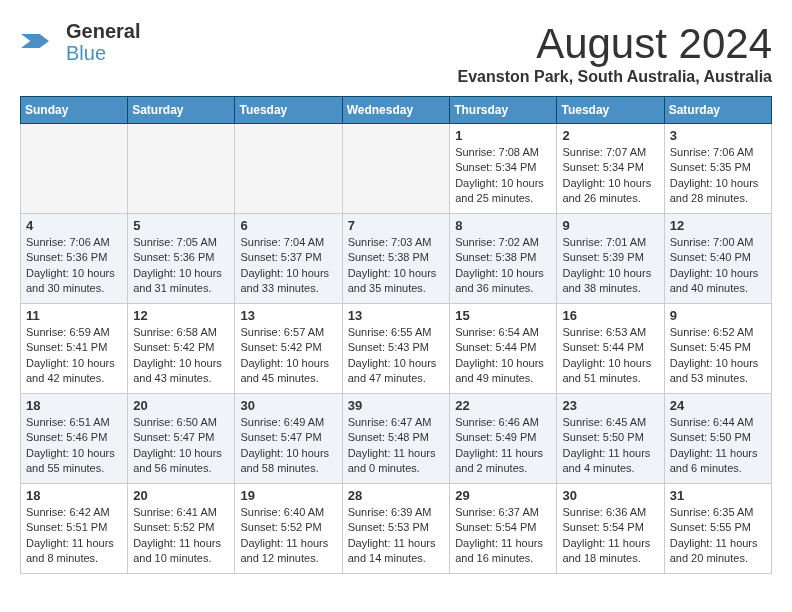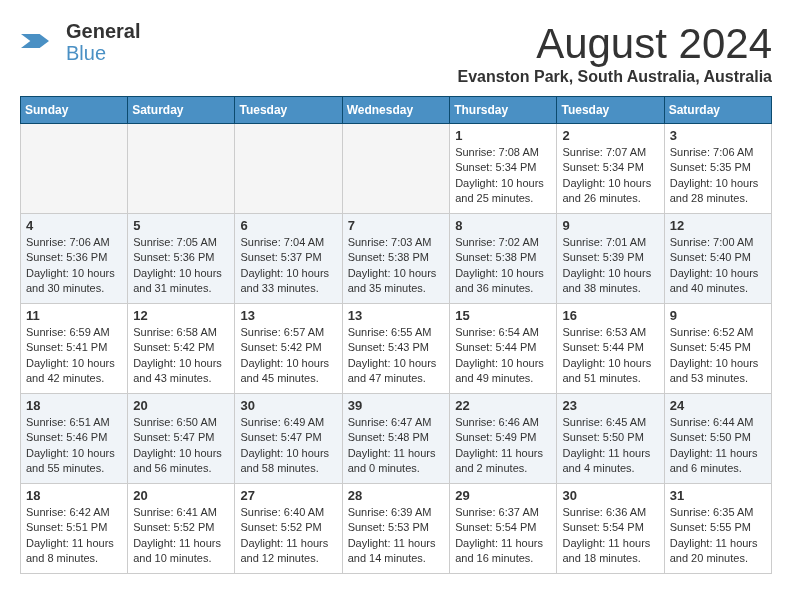--- a/index.html
+++ b/index.html
@@ -232,21 +232,21 @@
       <tr class="row-odd">
         <td>
           <span class="day-number">18</span>
           <div class="day-info">Sunrise: 6:42 AM<br>Sunset: 5:51 PM<br>Daylight: 11 hours<br>and 8 minutes.</div>
         </td>
         <td>
           <span class="day-number">20</span>
           <div class="day-info">Sunrise: 6:41 AM<br>Sunset: 5:52 PM<br>Daylight: 11 hours<br>and 10 minutes.</div>
         </td>
         <td>
-          <span class="day-number">27</span>
+          <span class="day-number">19</span>
           <div class="day-info">Sunrise: 6:40 AM<br>Sunset: 5:52 PM<br>Daylight: 11 hours<br>and 12 minutes.</div>
         </td>
         <td>
           <span class="day-number">28</span>
           <div class="day-info">Sunrise: 6:39 AM<br>Sunset: 5:53 PM<br>Daylight: 11 hours<br>and 14 minutes.</div>
         </td>
         <td>
           <span class="day-number">29</span>
           <div class="day-info">Sunrise: 6:37 AM<br>Sunset: 5:54 PM<br>Daylight: 11 hours<br>and 16 minutes.</div>
         </td>

